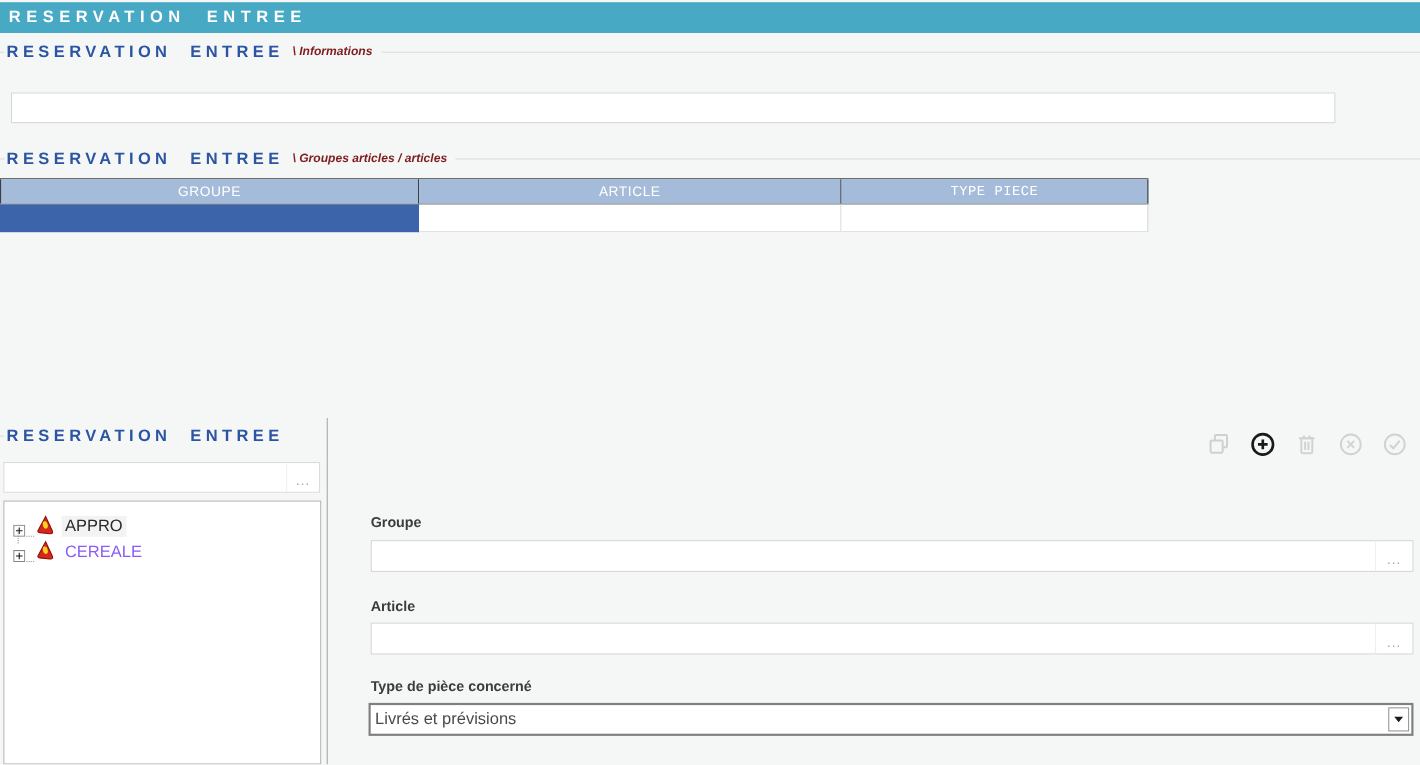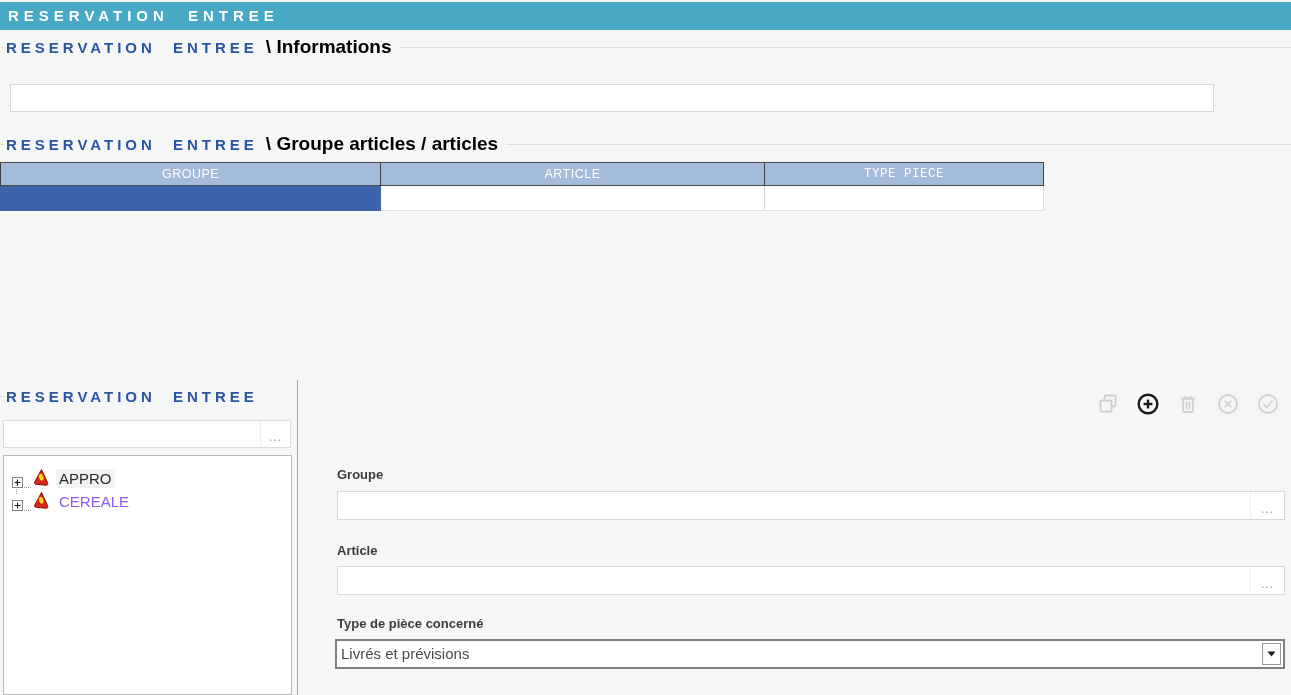--- a/index.html
+++ b/index.html
@@ -8,21 +8,21 @@
 
   
   .topbar { position:absolute; left:0; top:2px; width:1291px; height:28px; background:#48a9c5;
             color:#fff; font-weight:bold; font-size:15px; letter-spacing:5px; word-spacing:10px;
             line-height:28px; padding-left:8px; }
 
   
   .fs-title { position:absolute; display:flex; align-items:center; height:20px; white-space:nowrap; }
   .fs-dash  { width:4px; height:1px; background:#ddd; flex:0 0 auto; }
   .fs-caps  { color:#2b55a2; font-weight:bold; font-size:15px; letter-spacing:4px; word-spacing:9px; margin-left:2px; }
-  .fs-suffix{ color:#000000; font-weight:bold; font-size:19px; margin-left:8px; }
+  .fs-suffix{ color:#7f1d1d; font-weight:bold; font-size:11px; margin-left:8px;font-style:italic; }
   .fs-line  { flex:1 1 auto; height:1px; background:#ddd; margin-left:8px; }
   #sec1-title { left:0; top:37px; right:0; }
   #sec2-title { left:0; top:134px; right:0; }
 
   
   .info-input { position:absolute; left:10px; top:84px; width:1204px; height:28px;
                 background:#fff; border:1px solid #d8d8d8; font-size:14px; padding:0 6px;
                 font-family:"Liberation Sans", sans-serif; }
 
   
@@ -94,21 +94,21 @@
   <span class="fs-dash"></span>
   <span class="fs-caps">RESERVATION ENTREE</span>
   <span class="fs-suffix">\ Informations</span>
   <span class="fs-line"></span>
 </div>
 <input class="info-input" type="text" value="" style="">
 
 <div class="fs-title" id="sec2-title">
   <span class="fs-dash"></span>
   <span class="fs-caps">RESERVATION ENTREE</span>
-  <span class="fs-suffix">\ Groupe articles / articles</span>
+  <span class="fs-suffix">\ Groupes articles / articles</span>
   <span class="fs-line"></span>
 </div>
 
 <div class="grid">
   <div class="grid-head">
     <div class="hcell c-groupe">GROUPE</div>
     <div class="hcell c-article">ARTICLE</div>
     <div class="hcell c-type">TYPE PIECE</div>
   </div>
   <div class="grid-row">

